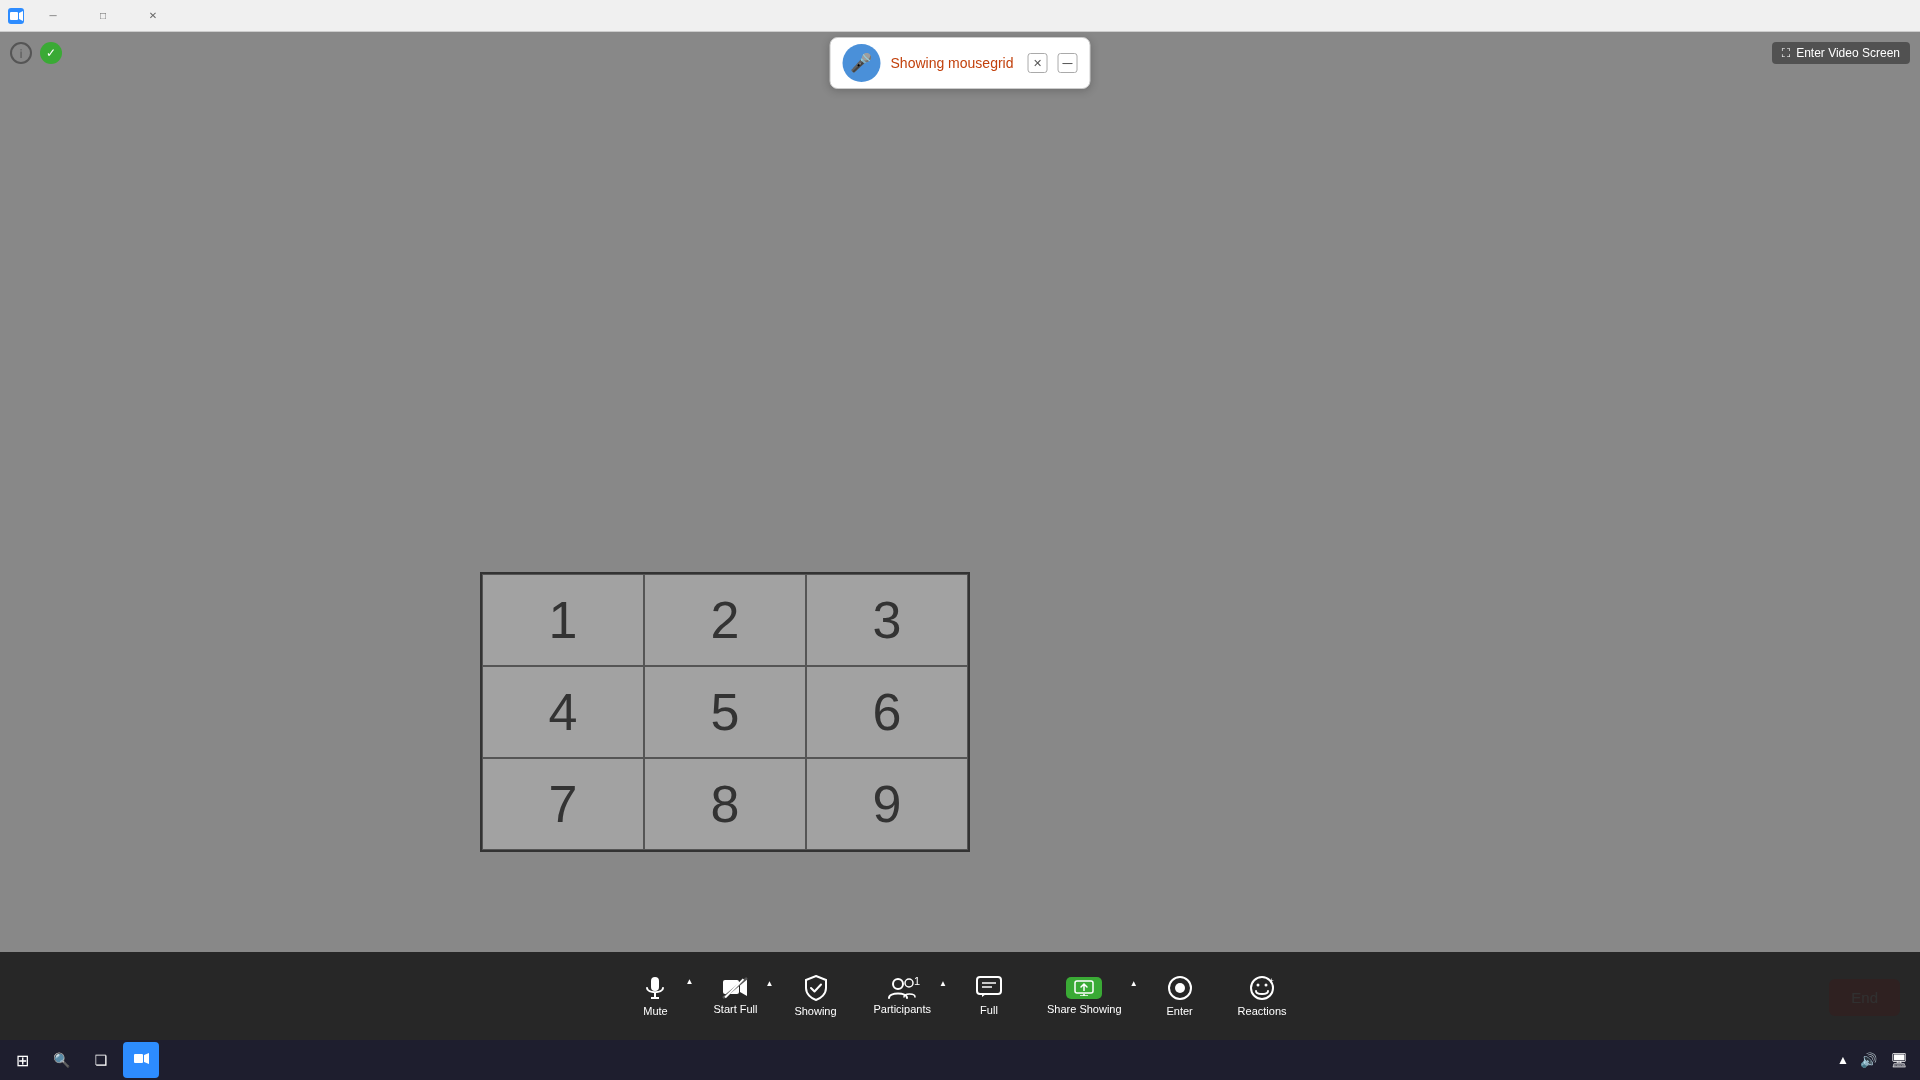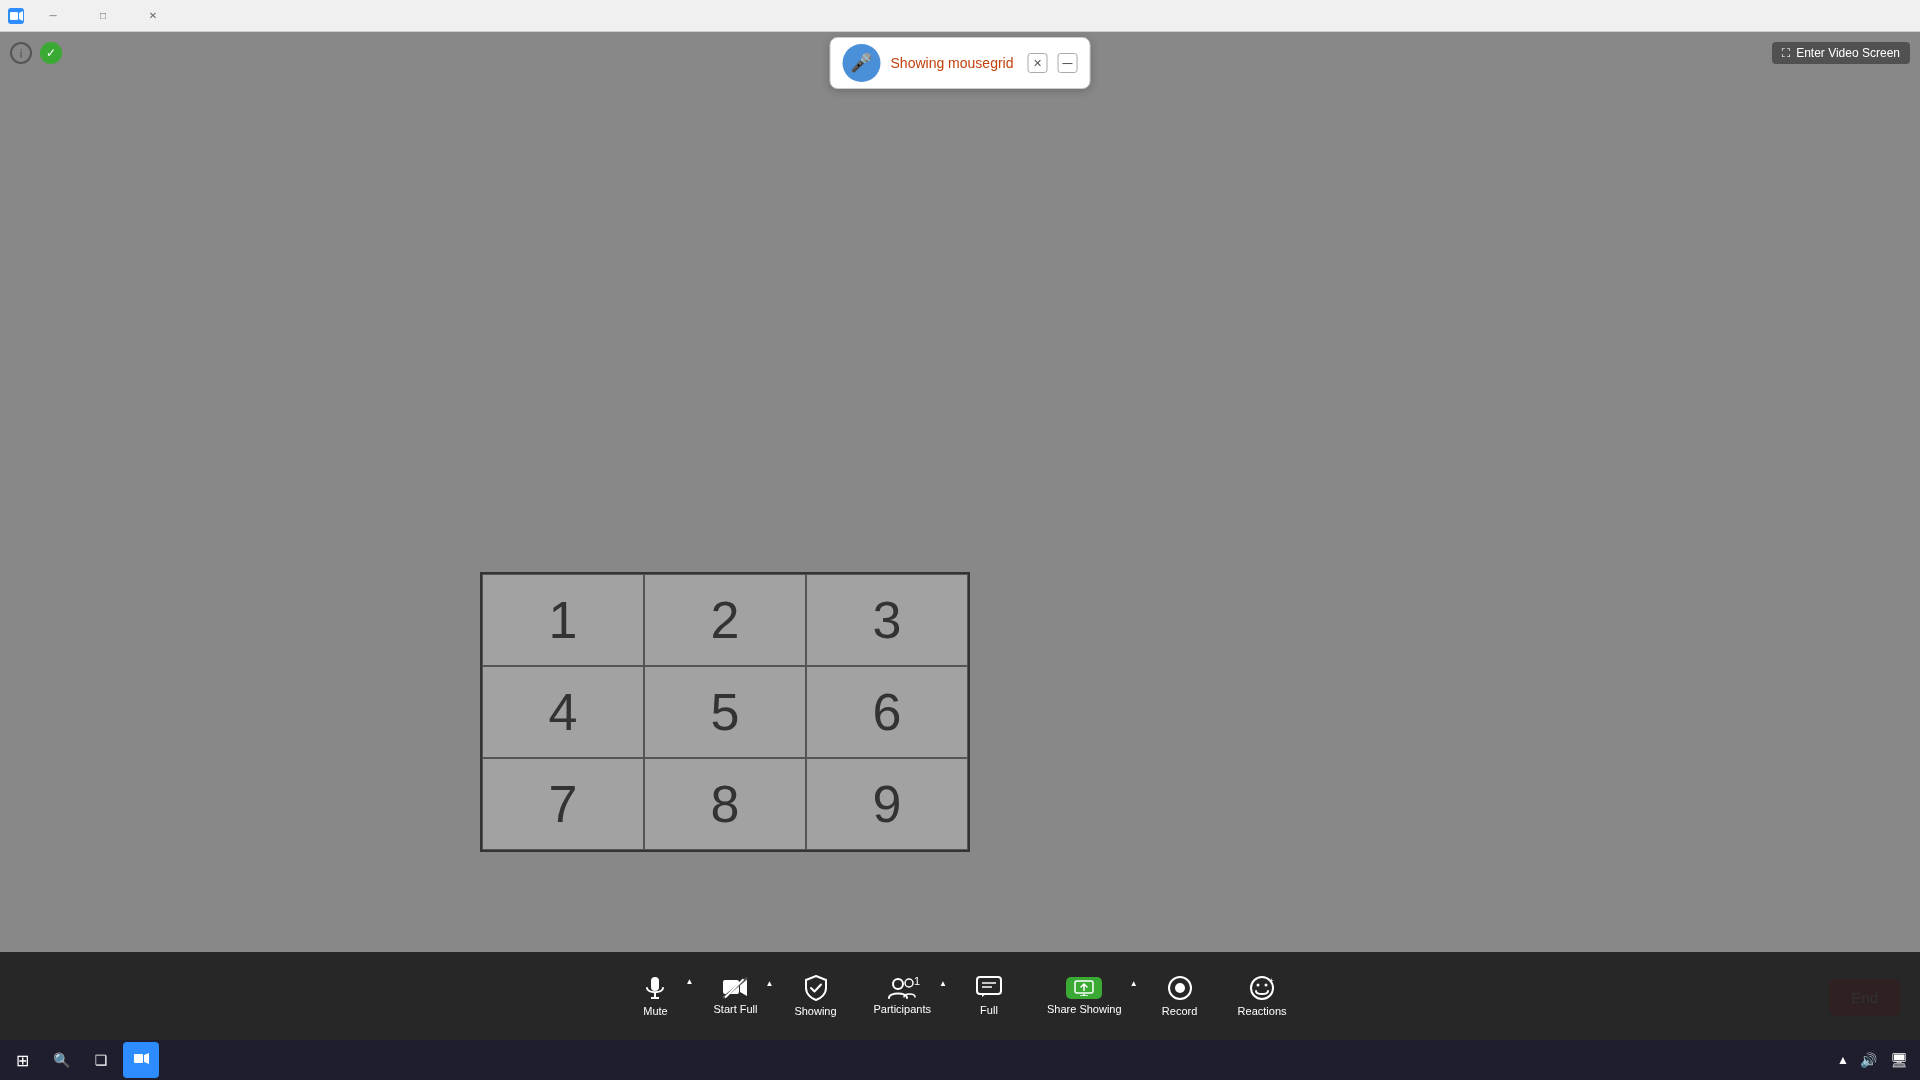--- a/index.html
+++ b/index.html
@@ -461,21 +461,21 @@
       <span class="toolbar-arrow">▲</span>
     </div>
 
     <div class="toolbar-item">
       <div class="toolbar-icon">
         <svg width="26" height="26" viewBox="0 0 26 26" fill="none">
           <circle cx="13" cy="13" r="11" stroke="white" stroke-width="2" fill="none"></circle>
           <circle cx="13" cy="13" r="5" fill="white"></circle>
         </svg>
       </div>
-      <span class="toolbar-label">Record</span>
+      <span class="toolbar-label">Enter</span>
     </div>
 
     <div class="toolbar-item">
       <div class="toolbar-icon">
         <svg width="26" height="26" viewBox="0 0 26 26" fill="none">
           <circle cx="13" cy="13" r="11" stroke="white" stroke-width="2" fill="none"></circle>
           <circle cx="9" cy="10" r="1.5" fill="white"></circle>
           <circle cx="17" cy="10" r="1.5" fill="white"></circle>
           <path d="M7 16 C7 20 19 20 19 16" stroke="white" stroke-width="2" fill="none" stroke-linecap="round"></path>
           <text x="20" y="8" font-size="8" fill="white">+</text>

